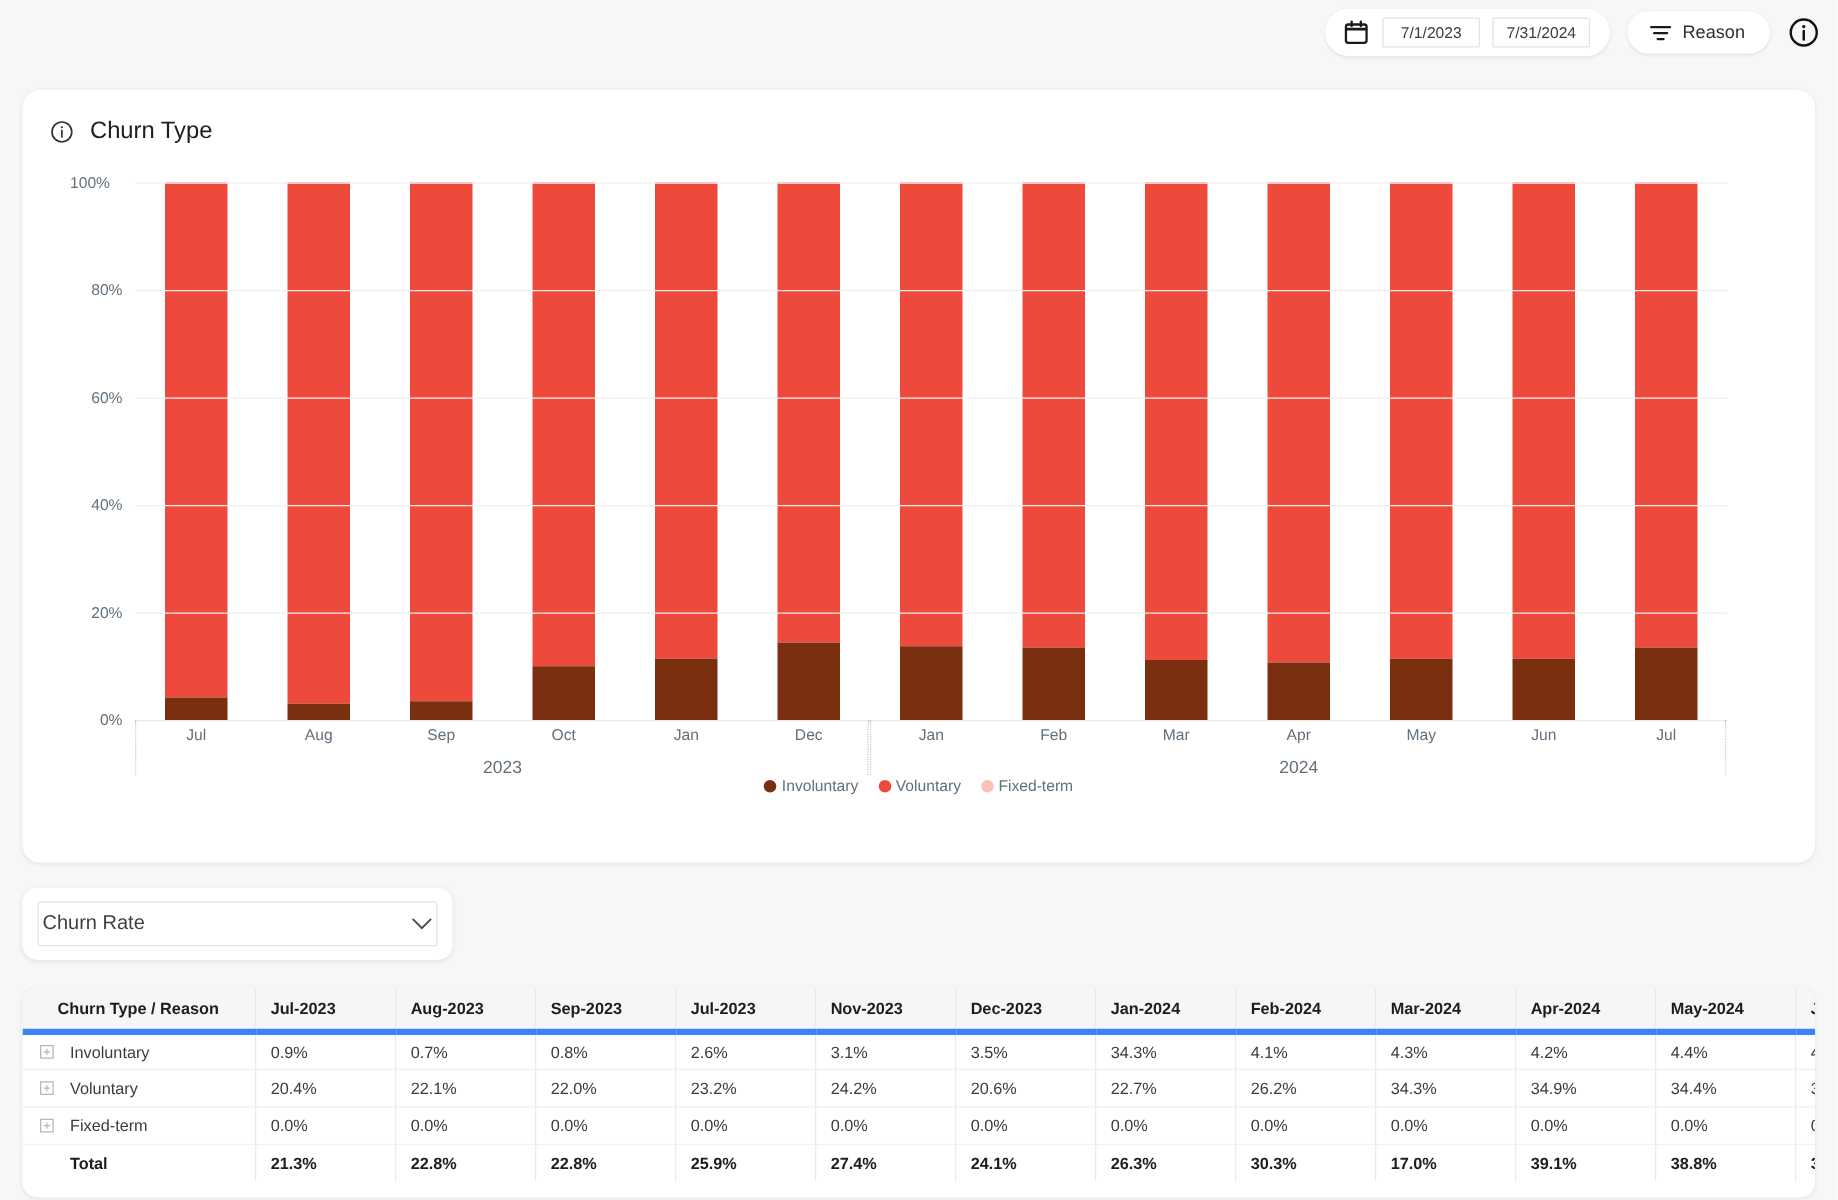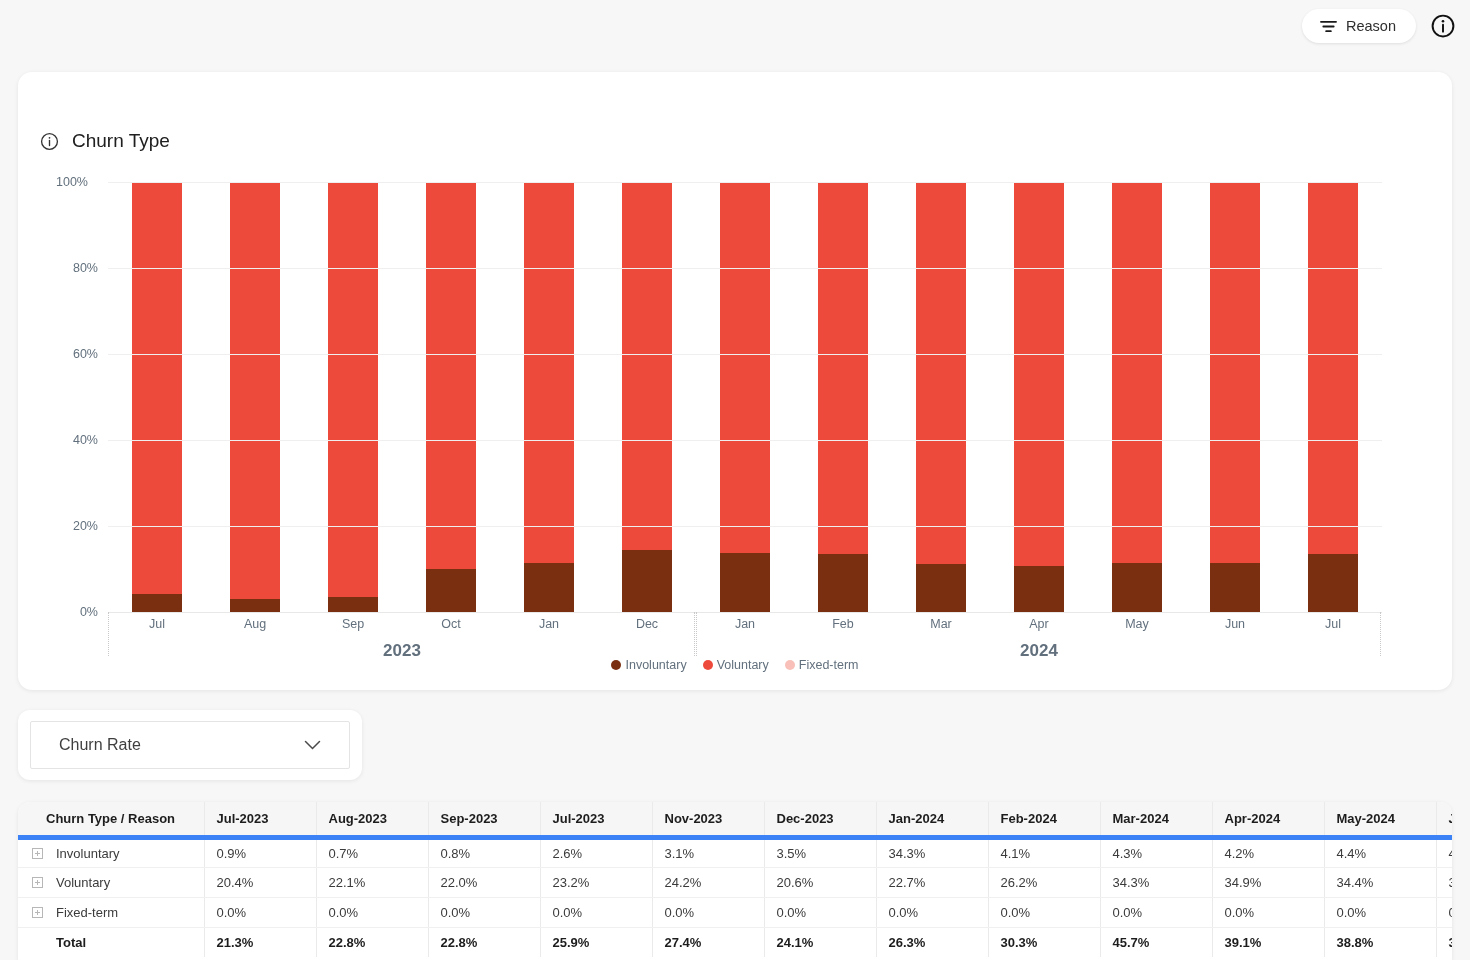--- a/index.html
+++ b/index.html
@@ -56,21 +56,21 @@
   
   .card {
     position: relative;
     margin: 20px 18px 0 18px;
     background: #fff;
     border-radius: 14px;
     box-shadow: 0 1px 4px rgba(0,0,0,0.08);
     height: 618px;
     padding: 22px 22px 0 22px;
   }
-  .card-head { display: flex; align-items: center; gap: 13px; margin-top: 36px; }
+  .card-head { display: flex; align-items: center; gap: 13px; }
   .card-title { font-size: 19px; color: #202020; font-weight: 400; }
   .info-sm { width: 19px; height: 19px; display:block; }
 
   .chart-wrap { position: relative; height: 520px; margin-top: 14px; }
 
   
   .plot {
     position: absolute;
     left: 68px; right: 48px;
     top: 16px; height: 430px;
@@ -111,23 +111,22 @@
   }
   .xlabels { display: flex; height: 26px; }
   .xlabel {
     flex: 1 1 0; text-align: center;
     font-size: 12.5px; color: #62707d;
     padding-top: 5px;
   }
   .groups { display: flex; height: 22px; position: relative; }
   .group {
     position: relative; text-align: center;
-    font-size: 17px; color: #62707d;
+    font-size: 14px; color: #62707d;
     padding-top: 3px;
-    font-weight: bold;
   }
   .group:before, .group:after {
     content: ""; position: absolute; top: -26px;
     width: 1px; height: 44px;
     border-left: 1px dotted #c9c9c9;
   }
   .group:before { left: 0; }
   .group:after { right: 0; }
 
   .legend {
@@ -145,22 +144,22 @@
     background: #fff;
     border-radius: 12px;
     box-shadow: 0 1px 4px rgba(0,0,0,0.08);
     width: 344px;
     padding: 11px 12px;
   }
   .select {
     display: flex; align-items: center; justify-content: space-between;
     border: 1px solid #e4e4e4;
     border-radius: 2px;
-    height: 48px;
-    padding: 0 28px;
+    height: 36px;
+    padding: 0 3px;
     cursor: pointer;
   }
   .select-label { font-size: 16px; color: #3f3f3f; }
   .chev { width: 17px; height: 10px; display: block; }
 
   
   .table-card {
     margin: 22px 18px 0 18px;
     background: #fff;
     border-radius: 12px;
@@ -203,20 +202,31 @@
   }
   .expander:before { left: 2px; right: 2px; top: 4px; height: 1px; }
   .expander:after { top: 2px; bottom: 2px; left: 4px; width: 1px; }
   tr.total td { font-weight: bold; color: #1d1d1d; border-bottom: none; }
   tr.total td.rowhead { padding-left: 38px; }
 </style>
 </head>
 <body>
 
 <div class="topbar">
+  <div class="daterange">
+    <span>
+      <svg class="cal-icon" viewBox="0 0 24 24" fill="none" stroke="#1a1a1a" stroke-width="2">
+        <rect x="3" y="5" width="18" height="16" rx="2"></rect>
+        <path d="M3 9h18" stroke-width="2.4"></path>
+        <path d="M8 2.5v4M16 2.5v4" stroke-linecap="round"></path>
+      </svg>
+    </span>
+    <div class="date-field">7/1/2023</div>
+    <div class="date-field">7/31/2024</div>
+  </div>
 
   <button class="filter-btn">
     <span>
       <svg class="filter-icon" viewBox="0 0 18 15" fill="none" stroke="#1a1a1a" stroke-width="1.9" stroke-linecap="round">
         <path d="M1 2.5h16M3.5 7.5h11M6.5 12.5h5"></path>
       </svg>
     </span>
     <span>Reason</span>
   </button>
 
@@ -468,20 +478,20 @@
         <tr class="total">
           <td class="rowhead">Total</td>
           <td class="col">21.3%</td>
           <td class="col">22.8%</td>
           <td class="col">22.8%</td>
           <td class="col">25.9%</td>
           <td class="col">27.4%</td>
           <td class="col">24.1%</td>
           <td class="col">26.3%</td>
           <td class="col">30.3%</td>
-          <td class="col">45.7%</td>
+          <td class="col">17.0%</td>
           <td class="col">39.1%</td>
           <td class="col">38.8%</td>
           <td class="col">35.5%</td>
         </tr>
       </tbody>
   </table>
 </div>
 
 </body></html>

